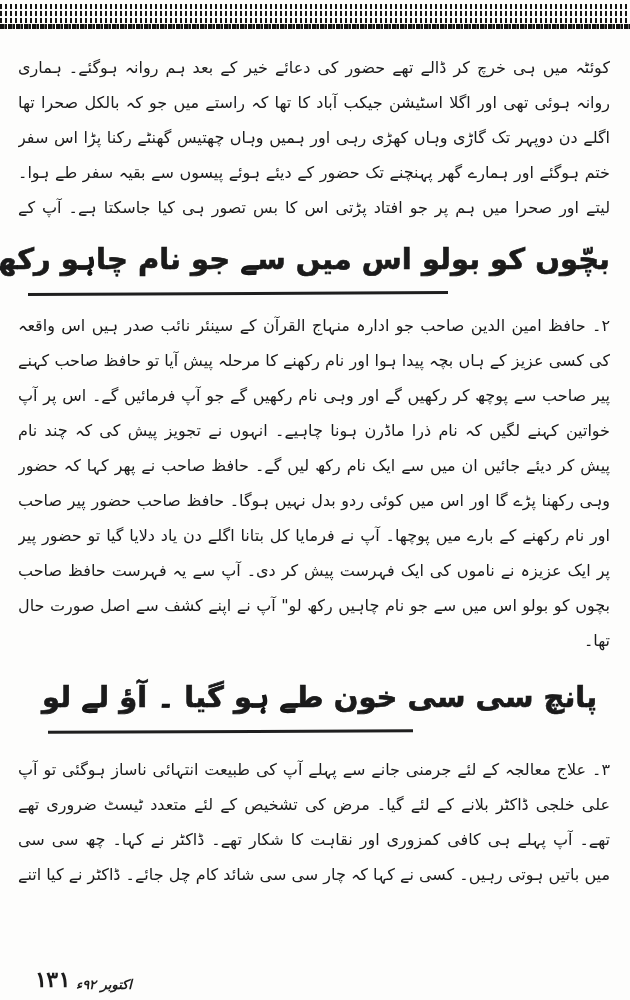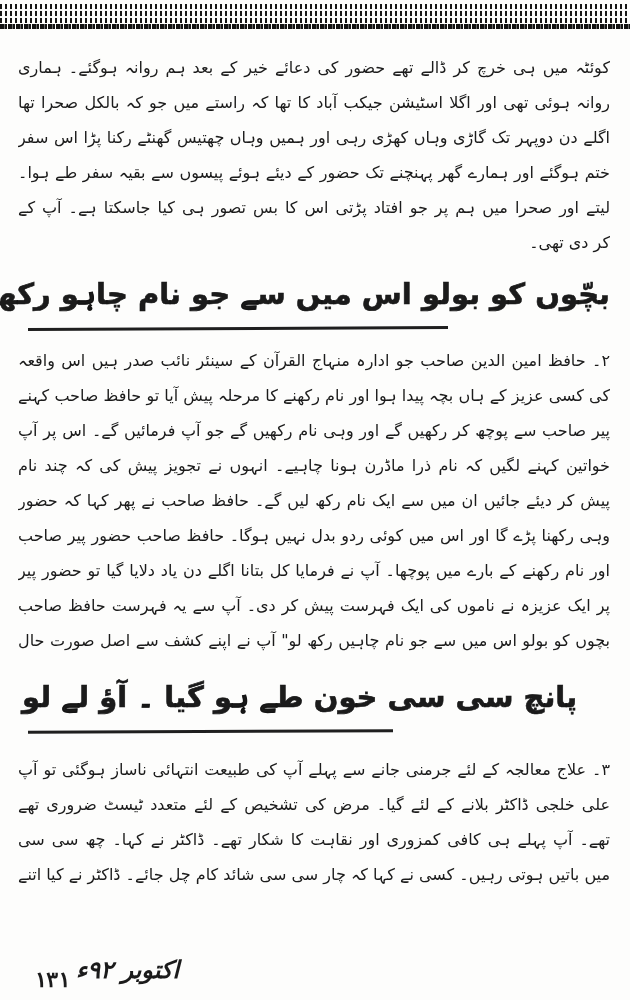--- a/index.html
+++ b/index.html
@@ -54,34 +54,34 @@
     font-size:29px;
     font-weight:bold;
     line-height:60px;
     letter-spacing:-0.5px;
     -webkit-text-stroke:0.6px #151515;
     white-space:nowrap;
     text-align:left;
     direction:rtl;
   }
   .h1-block{ margin-top:4px; }
-  .h2-block{ margin-top:9px; }
+  .h2-block{ margin-top:9px;margin-left:20px; }
   .h-underline{
     height:3px;
     background:#1f1f1f;
     margin-left:6px;
     margin-right:auto;
     transform:rotate(-0.25deg);
   }
   .h1-block .h-underline{ width:420px; margin-top:3px; }
   .h2-block .h-underline{ width:365px; margin-top:3px; }
   .footer-date{
     position:absolute;
-    left:76px; bottom:16px;
-    font-size:24px;
+    left:76px; bottom:8px;
+    font-size:13px;
     font-weight:bold;
     font-style:italic;
     direction:rtl;
     margin-top:14px;
   }
   .footer-pagenum{
     position:absolute;
     right:560px; bottom:8px;
     left:auto;
     font-size:20px;
@@ -99,38 +99,38 @@
   <div class="top-border-edge"></div>
 
   <div class="content">
 
     <div class="para p-travel">
       <div class="bline">کوئٹہ میں ہی خرچ کر ڈالے تھے حضور کی دعائے خیر کے بعد ہم روانہ ہوگئے۔ ہماری گاڑی سبی سے آگے</div>
       <div class="bline">روانہ ہوئی تھی اور اگلا اسٹیشن جیکب آباد کا تھا کہ راستے میں جو کہ بالکل صحرا تھا گاڑی اچانک خراب ہوگئی</div>
       <div class="bline">اگلے دن دوپہر تک گاڑی وہاں کھڑی رہی اور ہمیں وہاں چھتیس گھنٹے رکنا پڑا اس سفر میں ہمارے اپنے پیسے</div>
       <div class="bline">ختم ہوگئے اور ہمارے گھر پہنچنے تک حضور کے دیئے ہوئے پیسوں سے بقیہ سفر طے ہوا۔ اگر ہم وہ پیسے نہ</div>
       <div class="bline">لیتے اور صحرا میں ہم پر جو افتاد پڑتی اس کا بس تصور ہی کیا جاسکتا ہے۔ آپ کے کشف نے ہماری مشکل حل</div>
-      <div class="bline last">کر دی تھی۔</div>
     </div>
 
     <div class="heading h1-block">
       <span class="h-text">بچّوں کو بولو اس میں سے جو نام چاہو رکھ لو</span>
       <div class="h-underline"></div>
     </div>
 
     <div class="para p-names">
       <div class="bline">۲۔ حافظ امین الدین صاحب جو ادارہ منہاج القرآن کے سینئر نائب صدر ہیں اس واقعہ کے راوی ہیں۔ ان</div>
       <div class="bline">کی کسی عزیز کے ہاں بچہ پیدا ہوا اور نام رکھنے کا مرحلہ پیش آیا تو حافظ صاحب کہنے لگے کہ بیٹے کا نام حضور</div>
       <div class="bline">پیر صاحب سے پوچھ کر رکھیں گے اور وہی نام رکھیں گے جو آپ فرمائیں گے۔ اس پر آپ کی رشتہ دار</div>
       <div class="bline">خواتین کہنے لگیں کہ نام ذرا ماڈرن ہونا چاہیے۔ انہوں نے تجویز پیش کی کہ چند نام حضور پیر صاحب کو</div>
       <div class="bline">پیش کر دیئے جائیں ان میں سے ایک نام رکھ لیں گے۔ حافظ صاحب نے پھر کہا کہ حضور نے جو نام فرما دیا</div>
       <div class="bline">وہی رکھنا پڑے گا اور اس میں کوئی ردو بدل نہیں ہوگا۔ حافظ صاحب حضور پیر صاحب کی خدمت میں گئے</div>
       <div class="bline">اور نام رکھنے کے بارے میں پوچھا۔ آپ نے فرمایا کل بتانا اگلے دن یاد دلایا گیا تو حضور پیر صاحب کے کہنے</div>
       <div class="bline">پر ایک عزیزہ نے ناموں کی ایک فہرست پیش کر دی۔ آپ سے یہ فہرست حافظ صاحب کو دے دی اور کہا "</div>
       <div class="bline">بچوں کو بولو اس میں سے جو نام چاہیں رکھ لو" آپ نے اپنے کشف سے اصل صورت حال کو بھانپ لیا</div>
+      <div class="bline last">تھا۔</div>
     </div>
 
     <div class="heading h2-block">
       <span class="h-text">پانچ سی سی خون طے ہو گیا ۔ آؤ لے لو</span>
       <div class="h-underline"></div>
     </div>
 
     <div class="para p-blood">
       <div class="bline">۳۔ علاج معالجہ کے لئے جرمنی جانے سے پہلے آپ کی طبیعت انتہائی ناساز ہوگئی تو آپ کا ایک مرید غلام</div>
       <div class="bline">علی خلجی ڈاکٹر بلانے کے لئے گیا۔ مرض کی تشخیص کے لئے متعدد ٹیسٹ ضروری تھے جس کے لئے خون درکار</div>

